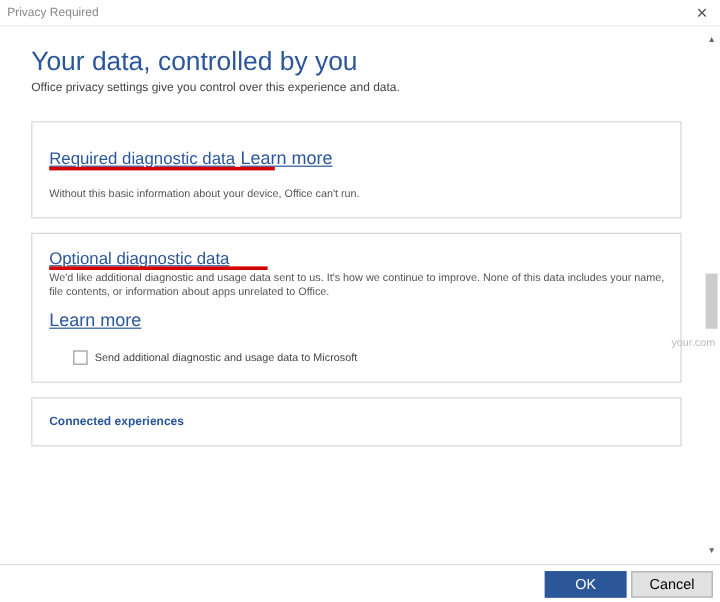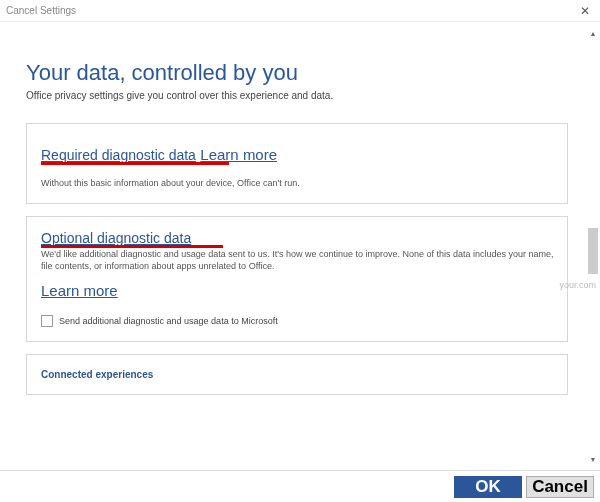--- a/index.html
+++ b/index.html
@@ -5,43 +5,43 @@
     * { box-sizing: border-box; margin: 0; padding: 0; }
     body { font-family: "Segoe UI", Tahoma, sans-serif; background: #fff; width: 600px; height: 502px; overflow: hidden; }
     .titlebar { height: 22px; display: flex; align-items: center; padding: 0 6px; font-size: 10px; color: #888; border-bottom: 1px solid #eee; }
     .titlebar .spacer { flex: 1; }
     .close { font-size: 12px; color: #555; cursor: pointer; padding: 0 4px; }
     .content-wrap { position: relative; height: 448px; }
     .scroll-area { position: absolute; top: 0; left: 0; right: 14px; bottom: 0; overflow-y: auto; padding: 4px 18px 0 26px; }
     .scrollbar-track { position: absolute; top: 6px; right: 2px; width: 10px; height: calc(100% - 12px); }
     .scrollbar-arrow { width: 10px; height: 10px; display: flex; align-items: center; justify-content: center; font-size: 7px; color: #666; }
     .scrollbar-thumb { position: absolute; top: 200px; width: 10px; height: 46px; background: #ccc; }
-    h1 { font-size: 22px; font-weight: 300; color: #2b579a; margin-top: 34px; margin-bottom: 4px; }
+    h1 { font-size: 22px; font-weight: 300; color: #2b579a; margin-top: 12px; margin-bottom: 4px; }
     .subtitle { font-size: 10px; color: #444; margin-bottom: 22px; }
     .card { border: 1px solid #d6d6d6; padding: 12px 0 14px 14px; margin-bottom: 12px; }
     .card h2 { font-size: 14px; font-weight: 400; color: #2b579a; text-decoration: underline; position: relative; display: inline-block; margin-bottom: 2px; }
     .redline { position: absolute; height: 3px; background: #d40000; bottom: -2px; left: 0; }
     .card p { font-size: 9px; color: #555; line-height: 1.35; }
     .learn { display: inline-block; font-size: 15px; color: #2b579a; text-decoration: underline; margin: 10px 0; cursor: pointer; }
     .note { font-size: 9px; color: #444; margin-top: 4px; }
-    .checkbox-row { display: flex; align-items: center; gap: 6px; margin-top: 6px; }
+    .checkbox-row { display: flex; align-items: center; gap: 6px; margin-top: 6px; margin-left: 20px; }
     .checkbox { width: 12px; height: 12px; border: 1px solid #999; background: #fff; cursor: pointer; }
     .checkbox-label { font-size: 9px; color: #444; }
     .card-connected { border: 1px solid #d6d6d6; padding: 14px; }
     .card-connected h2 { font-size: 10px; font-weight: 600; color: #2b579a; }
     .footer { height: 32px; border-top: 1px solid #ddd; display: flex; justify-content: flex-end; align-items: center; padding: 0 6px; gap: 4px; background: #fff; }
-    .btn { height: 22px; min-width: 68px; font-size: 17px; border: 1px solid #adadad; background: #e1e1e1; cursor: pointer; display: flex; align-items: center; justify-content: center; font-weight: bold; }
+    .btn { height: 22px; min-width: 68px; font-size: 12px; border: 1px solid #adadad; background: #e1e1e1; cursor: pointer; display: flex; align-items: center; justify-content: center; }
     .btn.primary { background: #2b579a; color: #fff; border: 1px solid #2b579a; }
     .watermark { position: absolute; right: 4px; top: 258px; font-size: 9px; color: #bbb; writing-mode: horizontal-tb; }
   </style>
 </head>
 <body>
 
 <div class="titlebar">
-  <span>Cancel Settings</span>
+  <span>Privacy Required</span>
   <span class="spacer"></span>
   <span class="close">✕</span>
 </div>
 
 <div class="content-wrap">
   <div class="scroll-area">
     <h1>Your data, controlled by you</h1>
     <p class="subtitle">Office privacy settings give you control over this experience and data.</p>
 
     <div class="card">

